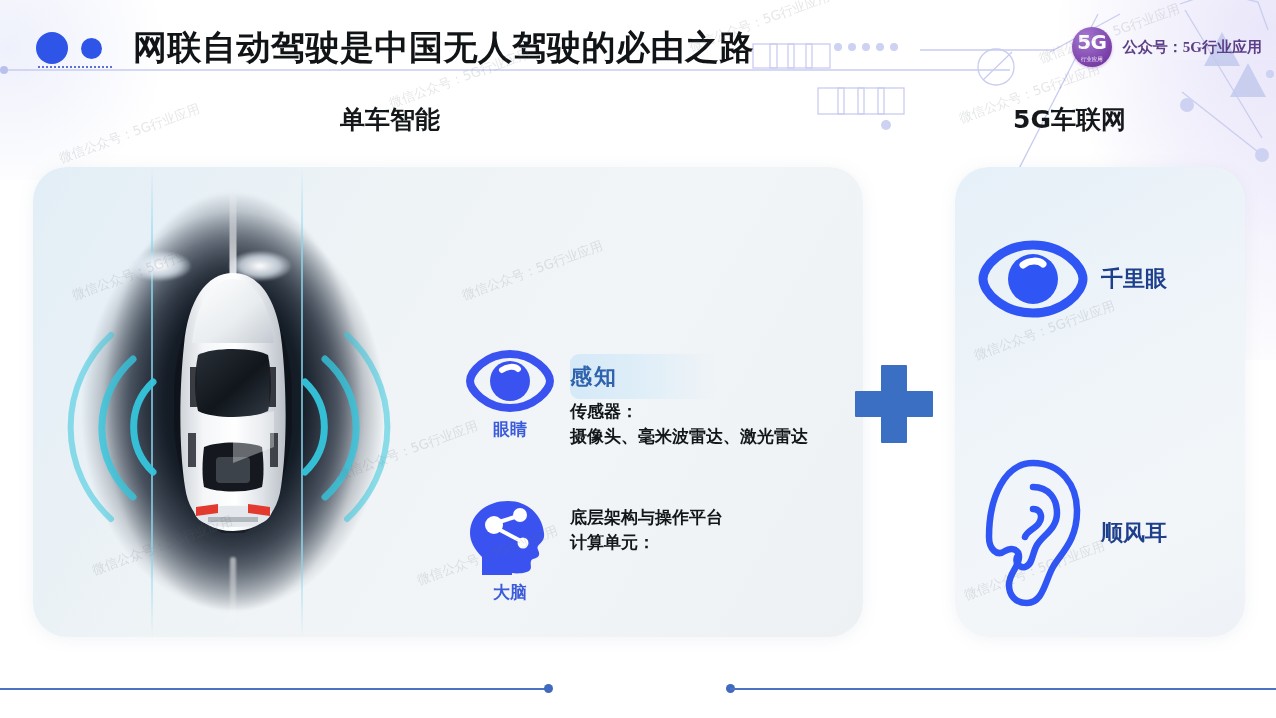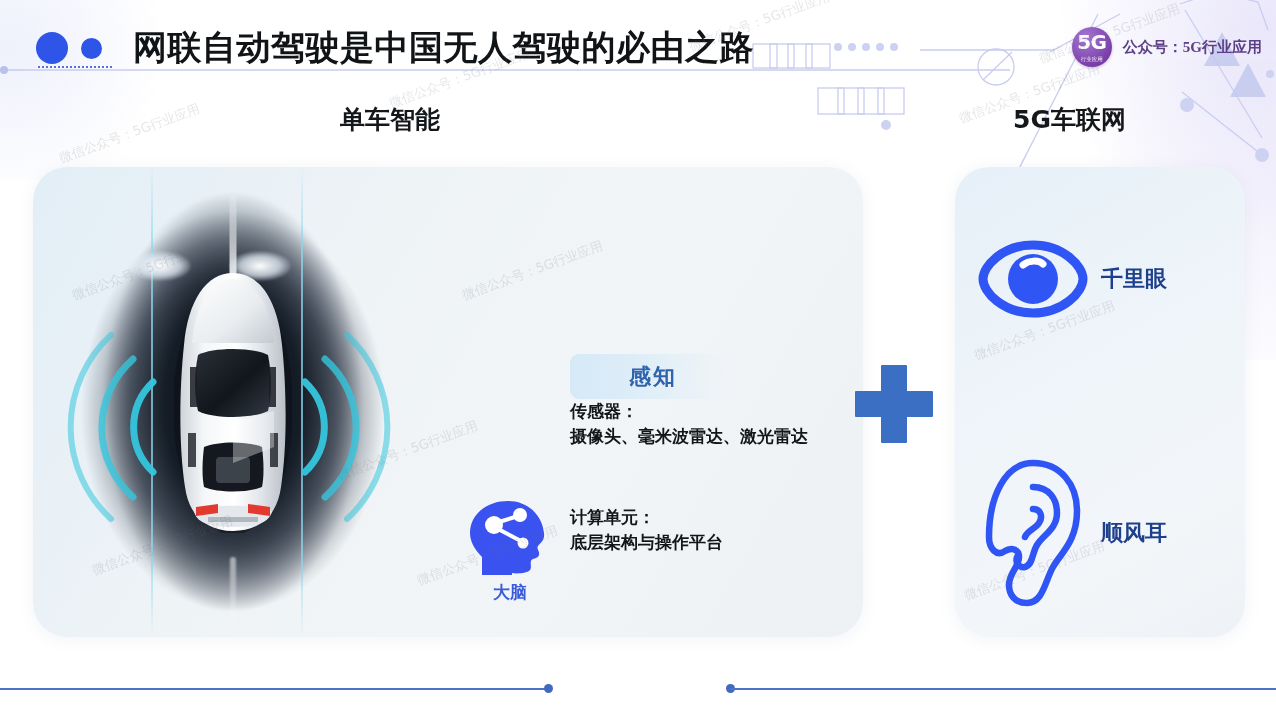--- a/index.html
+++ b/index.html
@@ -106,26 +106,25 @@
   .features{position:absolute;left:425px;top:181px;width:420px;}
   .frow{position:relative;height:151px;}
   .ficon{position:absolute;left:0;top:0;width:104px;text-align:center;}
   .ficon svg{display:block;margin:0 auto;}
   .ficon .flabel{
     margin-top:4px;font-size:17px;font-weight:bold;color:#3b5bdb;
     font-family:"DejaVu Sans","Liberation Sans",sans-serif;
   }
   .fbody{position:absolute;left:112px;top:6px;right:0;}
   .badge{
-    display:block;width:150px;height:45px;line-height:45px;text-align:center;
+    display:block;width:150px;height:45px;line-height:45px;
     border-radius:9px;
     background:linear-gradient(to right,#d5e9f7 0%,#dfeef8 48%,rgba(235,243,248,0) 100%);
     color:#2f63ad;font-size:22px;font-weight:bold;letter-spacing:2px;
     font-family:"DejaVu Sans","Liberation Sans",sans-serif;
-    padding-left:8px;
   }
   .ftext{font-size:17px;font-weight:bold;color:#131619;line-height:1.48;white-space:nowrap;
     font-family:"DejaVu Sans","Liberation Sans",sans-serif;}
 
   
   .plus-wrap{position:absolute;left:855px;top:365px;width:78px;height:78px;}
   .plus-wrap .bar{position:absolute;background:#3a6fc4;border-radius:1px;}
   .plus-wrap .bar.h{left:0;top:26px;width:78px;height:26px;}
   .plus-wrap .bar.v{left:26px;top:0;width:26px;height:78px;}
 
@@ -289,20 +288,28 @@
         <path d="M20 240 C36 233 82 233 98 240 C96 250 86 256 59 256 C32 256 22 250 20 240 Z" fill="#e4e8ec"></path>
         <path d="M22 236 L44 233 L44 242 L22 245 Z" fill="#e23a2e"></path>
         <path d="M74 233 L96 236 L96 245 L74 242 Z" fill="#e23a2e"></path>
         <path d="M34 246 L84 246 L84 251 L34 251 Z" fill="#9aa2aa" opacity=".7"></path>
       </svg>
     </div>
 
     <div class="features">
 
       <div class="frow">
+        <div class="ficon">
+          <svg width="88" height="66" viewBox="0 0 88 66">
+            <path d="M44 6 C68 6 84 24 84 33 C84 42 68 60 44 60 C20 60 4 42 4 33 C4 24 20 6 44 6 Z" fill="none" stroke="#3a53f0" stroke-width="8" stroke-linejoin="round"></path>
+            <circle cx="44" cy="33" r="20" fill="#3a53f0"></circle>
+            <path d="M36 22 C41 18 49 18 52 21" fill="none" stroke="#ffffff" stroke-width="6" stroke-linecap="round"></path>
+          </svg>
+          <div class="flabel">眼睛</div>
+        </div>
         <div class="fbody">
           <div class="badge">感知</div>
           <div class="ftext">传感器：</div>
           <div class="ftext" style="margin-top:0">摄像头、毫米波雷达、激光雷达</div>
         </div>
       </div>
 
       <div class="frow">
         <div class="ficon">
           <svg width="84" height="78" viewBox="0 0 84 78">
@@ -313,22 +320,22 @@
               <circle cx="55" cy="44" r="5.5"></circle>
             </g>
             <g stroke="#ffffff" stroke-width="4" stroke-linecap="round">
               <line x1="31" y1="23" x2="47" y2="18"></line>
               <line x1="32" y1="31" x2="51" y2="41"></line>
             </g>
           </svg>
           <div class="flabel">大脑</div>
         </div>
         <div class="fbody">
+          <div class="ftext" style="margin-top:0">底层架构与操作平台</div>
           <div class="ftext">计算单元：</div>
-          <div class="ftext" style="margin-top:0">底层架构与操作平台</div>
         </div>
       </div>
 
     </div>
 
     <div class="wm" style="left:40px;top:120px;">微信公众号：5G行业应用</div>
     <div class="wm" style="left:305px;top:300px;">微信公众号：5G行业应用</div>
     <div class="wm" style="left:60px;top:395px;">微信公众号：5G行业应用</div>
     <div class="wm" style="left:385px;top:405px;">微信公众号：5G行业应用</div>
     <div class="wm" style="left:430px;top:120px;">微信公众号：5G行业应用</div>

